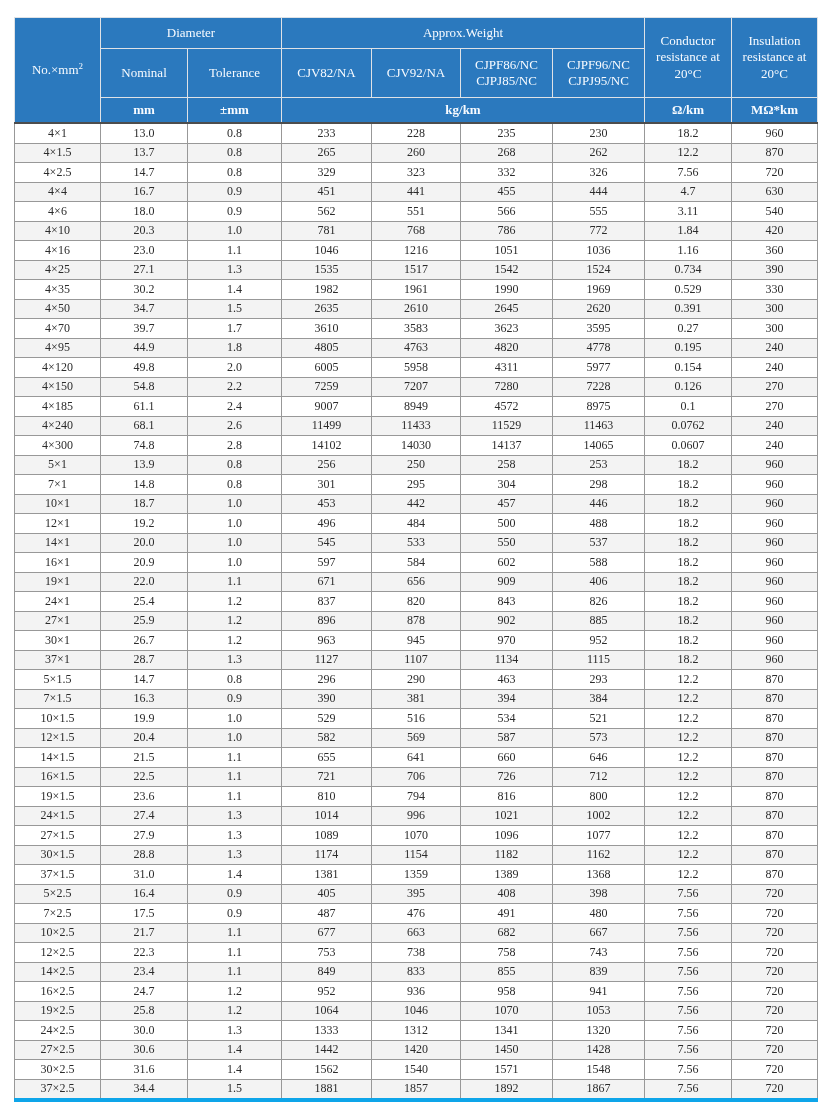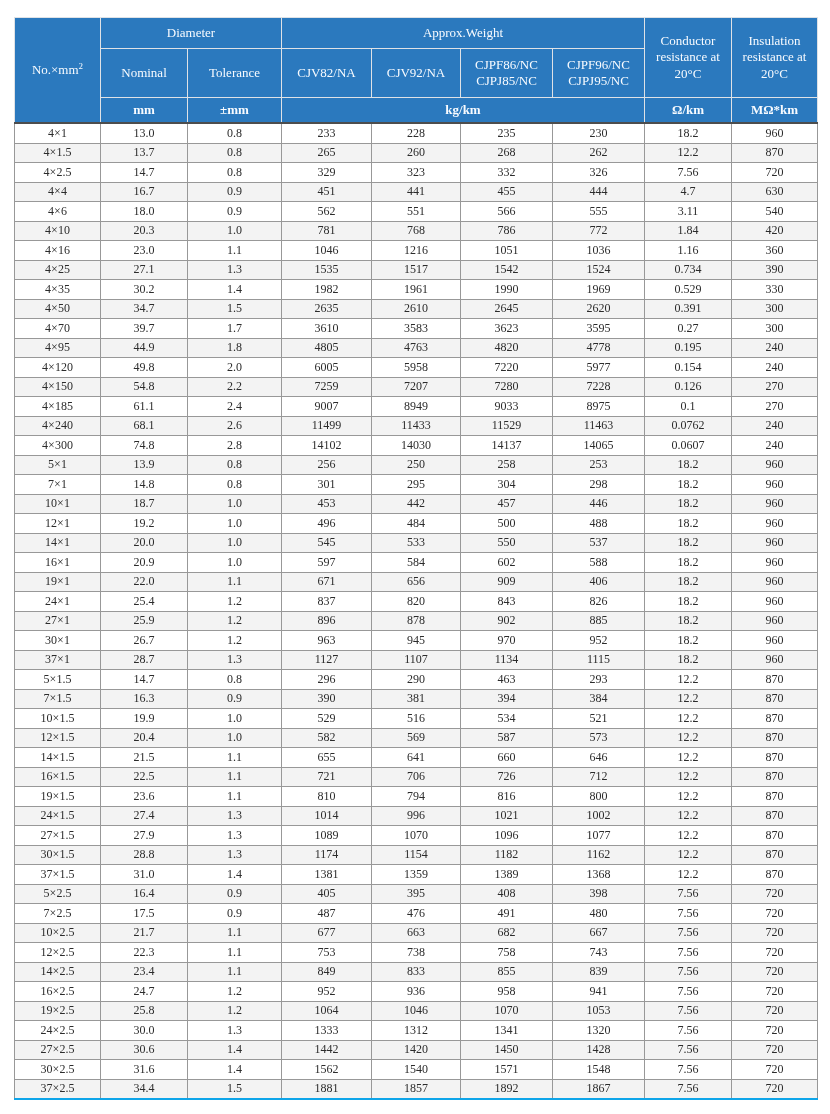--- a/index.html
+++ b/index.html
@@ -53,21 +53,21 @@
     text-align: center;
     vertical-align: middle;
     border: 1px solid #989898;
     padding: 0 2px;
     background: #ffffff;
     white-space: nowrap;
     overflow: hidden;
   }
   tbody tr:nth-child(even) td { background: #f3f3f3; }
   tbody tr:first-child td { border-top: 2px solid #4d4d4d; text-align: center; }
-  tbody tr:last-child td { border-bottom: 2px solid #0ea5e9; }
+  tbody tr:last-child td { border-bottom: 4px solid #0ea5e9; }
 </style>
 </head>
 <body>
 
 <div class="table-wrap">
   <table class="spec">
     <colgroup>
       <col style="width:86px">
       <col style="width:87px">
       <col style="width:94px">
@@ -240,21 +240,21 @@
           <td>4778</td>
           <td>0.195</td>
           <td>240</td>
         </tr>
         <tr>
           <td>4×120</td>
           <td>49.8</td>
           <td>2.0</td>
           <td>6005</td>
           <td>5958</td>
-          <td>7220</td>
+          <td>4311</td>
           <td>5977</td>
           <td>0.154</td>
           <td>240</td>
         </tr>
         <tr>
           <td>4×150</td>
           <td>54.8</td>
           <td>2.2</td>
           <td>7259</td>
           <td>7207</td>
@@ -262,21 +262,21 @@
           <td>7228</td>
           <td>0.126</td>
           <td>270</td>
         </tr>
         <tr>
           <td>4×185</td>
           <td>61.1</td>
           <td>2.4</td>
           <td>9007</td>
           <td>8949</td>
-          <td>9033</td>
+          <td>4572</td>
           <td>8975</td>
           <td>0.1</td>
           <td>270</td>
         </tr>
         <tr>
           <td>4×240</td>
           <td>68.1</td>
           <td>2.6</td>
           <td>11499</td>
           <td>11433</td>

